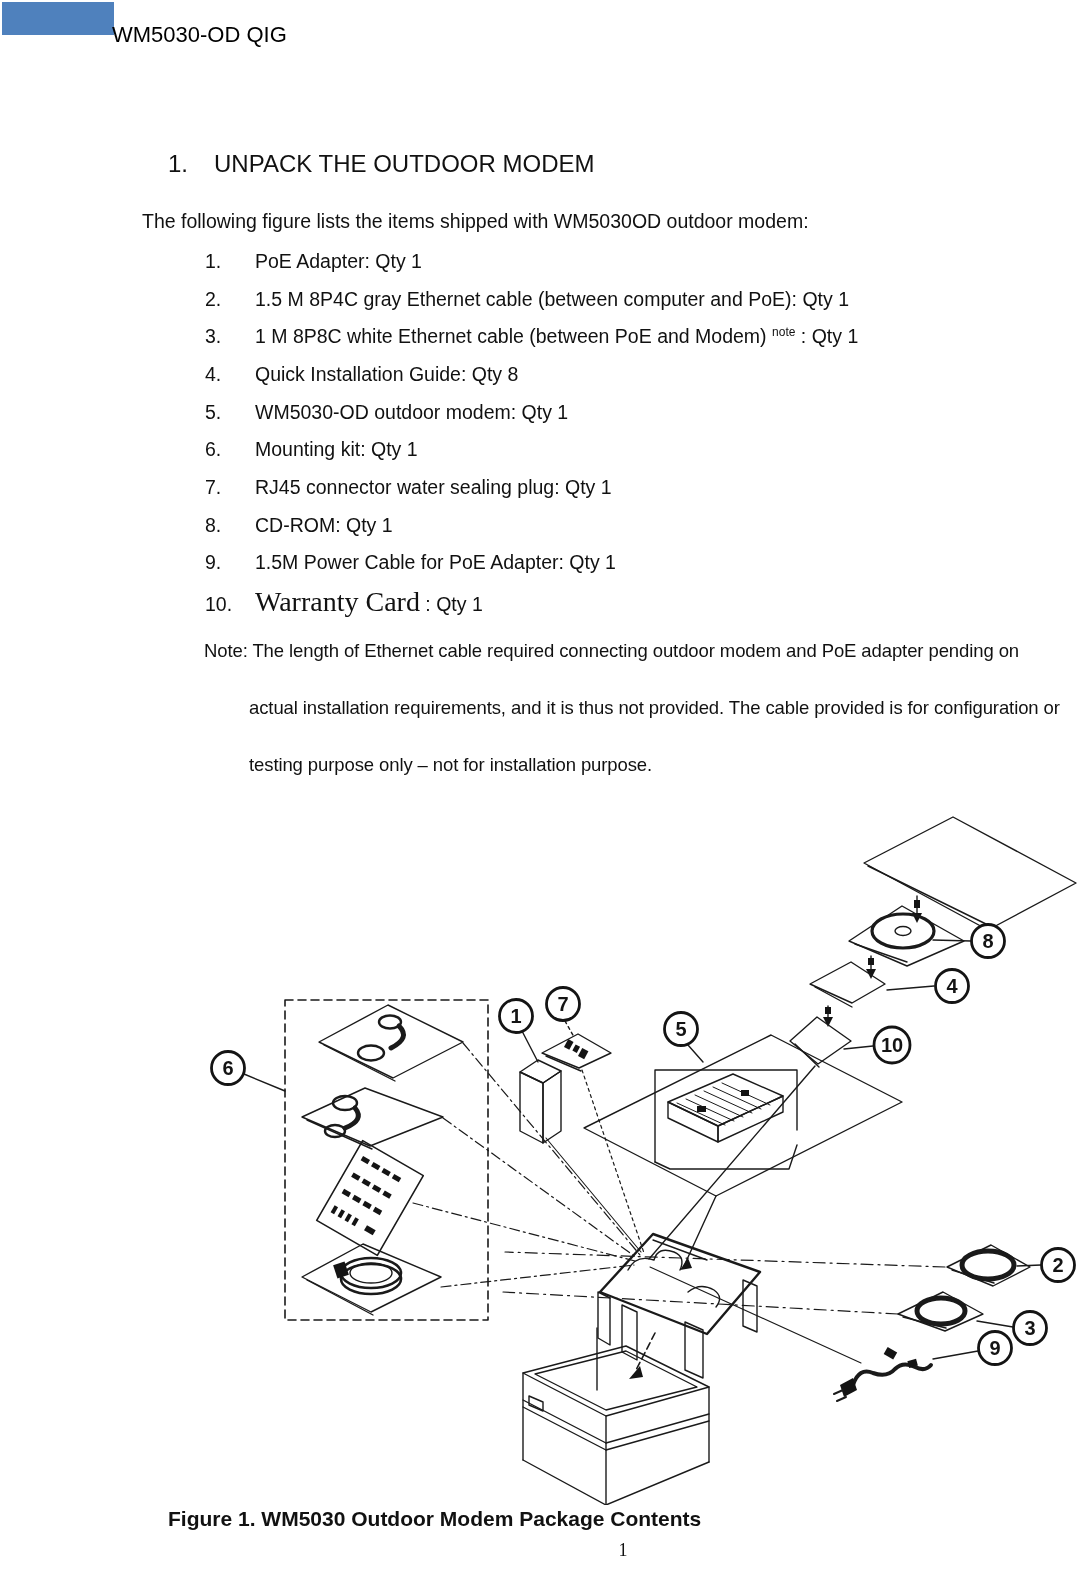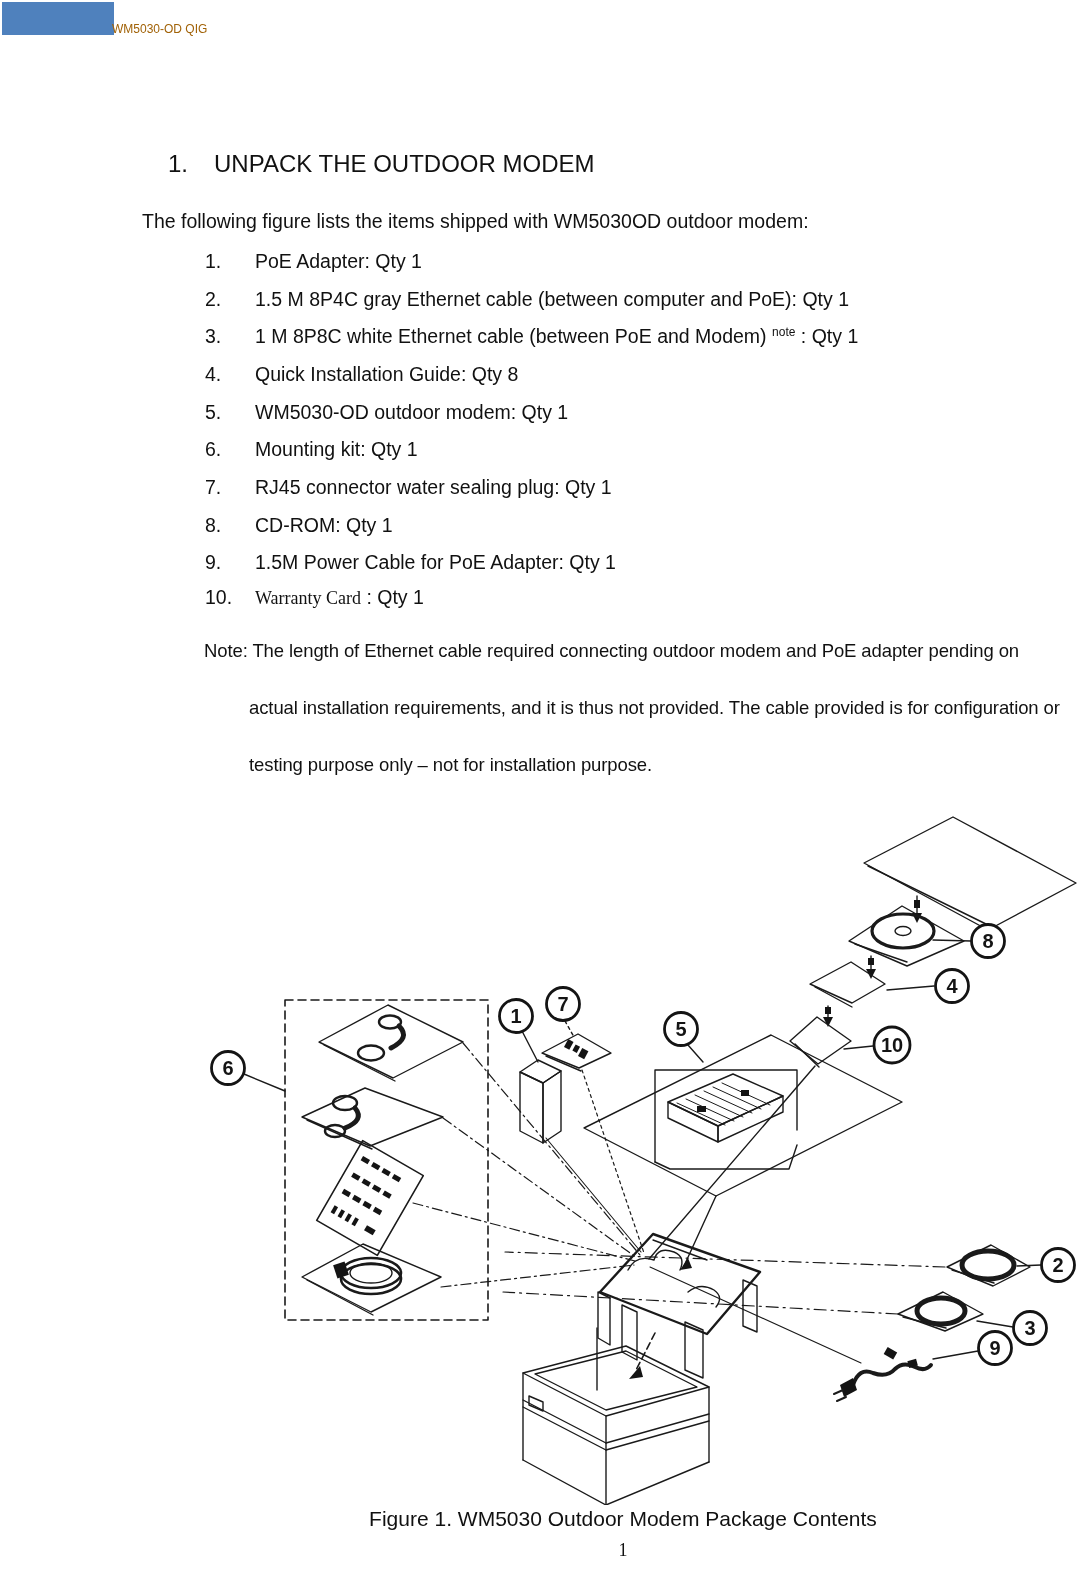--- a/index.html
+++ b/index.html
@@ -3,30 +3,30 @@
 <meta charset="utf-8">
 <style>
   * { margin:0; padding:0; box-sizing:border-box; }
   html,body { background:#888; }
   .page {
     position:relative; width:1078px; height:1570px;
     margin:0 auto; background:#ffffff; overflow:hidden;
     font-family:"Liberation Sans", sans-serif; color:#111;
   }
   .hdr-rect { position:absolute; left:2px; top:2px; width:112px; height:33px; background:#4F81BD; }
-  .hdr-text { position:absolute; left:112px; top:22px; font-size:12px; color:#a16207; }
+  .hdr-text { position:absolute; left:112px; top:22px; font-size:22px; color:#000000; }
   .title-row { position:absolute; left:168px; top:150px; width:910px; text-align:left; font-size:24px; white-space:nowrap; }
   .title-row .gap { display:inline-block; width:26px; }
   .intro { position:absolute; left:113px; top:210px; font-size:19.5px; white-space:nowrap;margin-left:29px; }
   .li-row { position:absolute; left:205px; font-size:19.5px; white-space:nowrap; }
   .li-num { display:inline-block; width:50px; }
-  .li-serif { font-family:"Liberation Serif", serif; font-size:18px;margin-top:33px; }
+  .li-serif { font-family:"Liberation Serif", serif; font-size:28px;margin-top:33px; }
   .sup { font-size:12px; vertical-align:7px; }
   .note-line { position:absolute; font-size:18.5px; letter-spacing:-0.1px; white-space:nowrap;text-align:right; }
-  .fig-caption { position:absolute; left:168px; top:1507px; width:910px; text-align:center; font-size:21px; font-weight:normal; white-space:nowrap; }
+  .fig-caption { position:absolute; left:168px; top:1507px; width:910px; font-size:21px; font-weight:bold; white-space:nowrap; }
   .page-num { position:absolute; left:168px; top:1540px; width:910px; text-align:center; font-family:"Liberation Serif", serif; font-size:18px; }
   svg.fig { position:absolute; left:185px; top:800px; }
   svg.fig * { vector-effect:non-scaling-stroke; }
   .ln { stroke:#1a1a1a; fill:none; stroke-width:1.4; stroke-linejoin:round; stroke-linecap:round; }
   .thick { stroke-width:2.4; }
   .blk { fill:#141414; stroke:none; }
   .callout circle { stroke:#141414; stroke-width:2.8; fill:#fff; }
   .callout text { fill:#141414; font-family:"Liberation Sans", sans-serif; font-size:20px; font-weight:bold; text-anchor:middle; }
 </style>
 </head>

